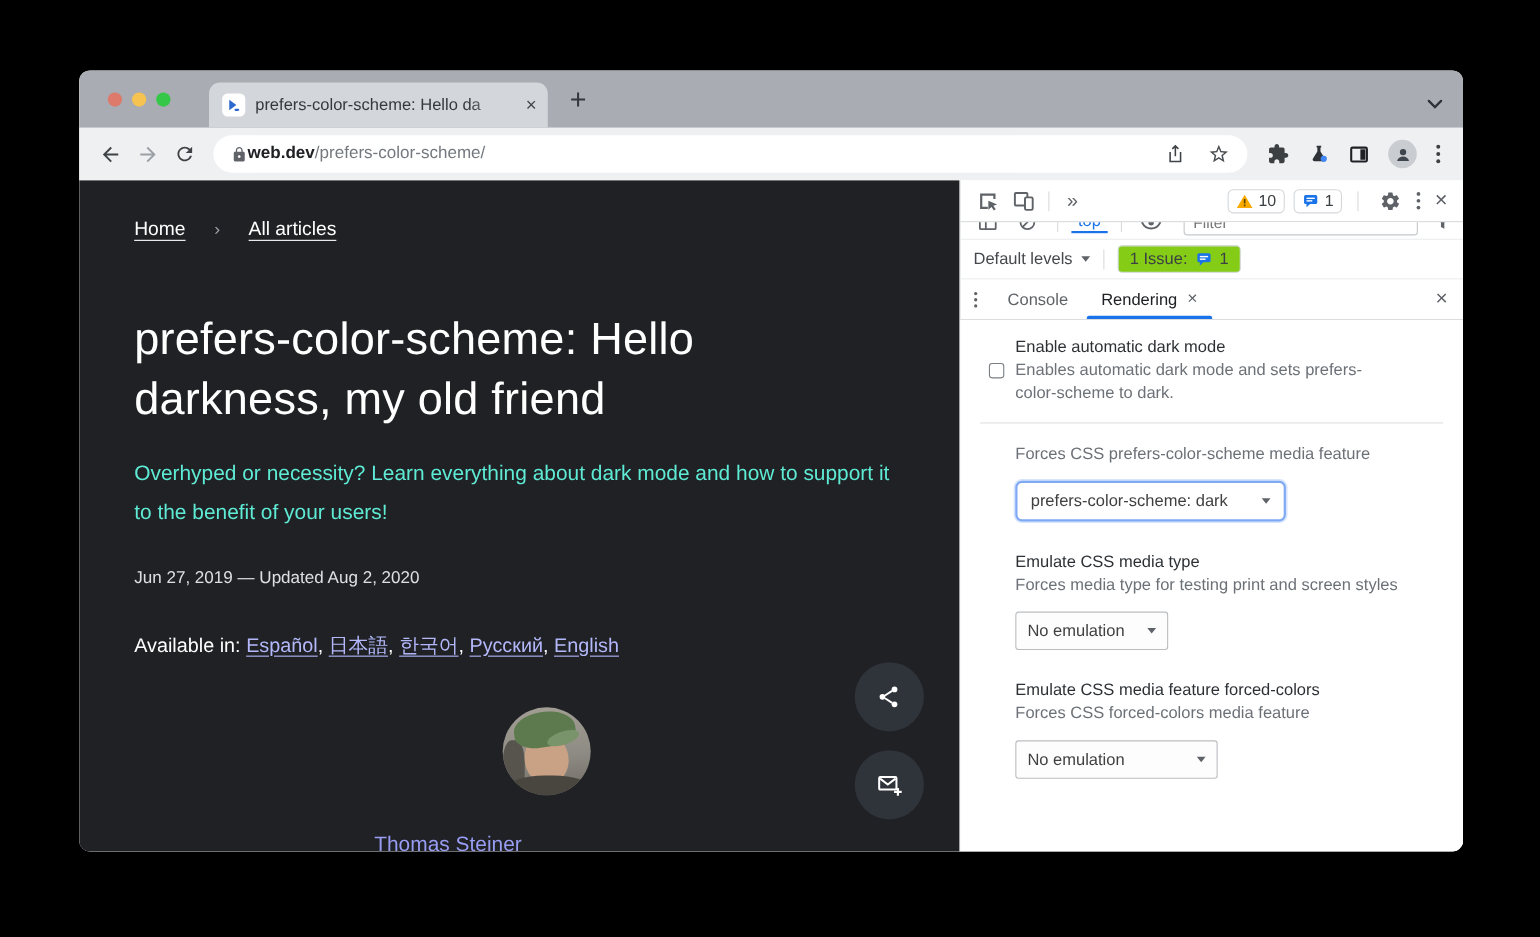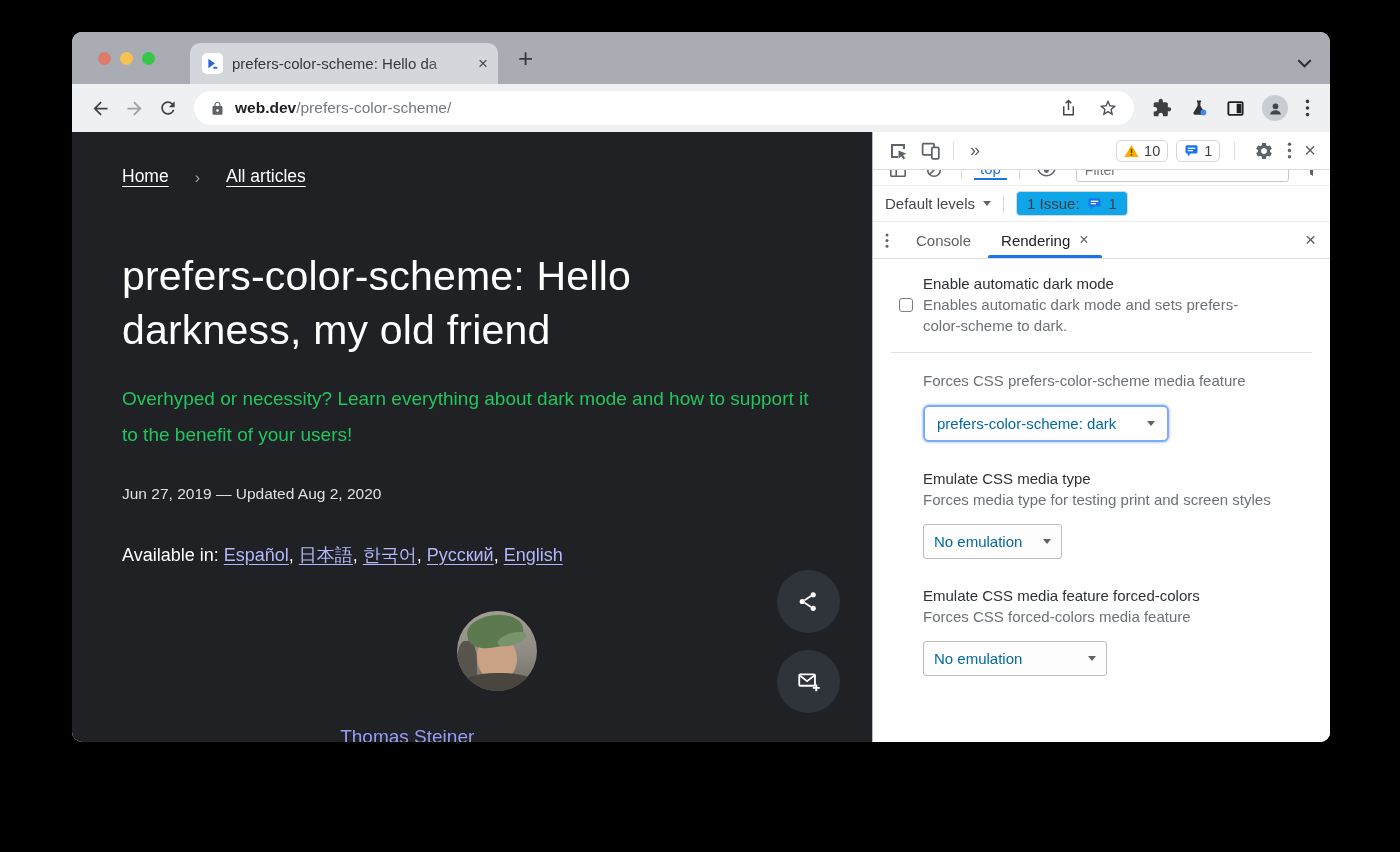--- a/index.html
+++ b/index.html
@@ -1,54 +1,54 @@
 <!DOCTYPE html>
 <html><head>
 <meta charset="utf-8">
 <style>
   * { margin:0; padding:0; box-sizing:border-box; }
   html,body { width:1400px; height:852px; background:#000; font-family:"Liberation Sans",sans-serif; overflow:hidden; }
 
-  .window { position:absolute; left:72px; top:32px; width:1258px; height:710px; border-radius:10px; overflow:hidden; background:#fff; box-shadow:0 10px 40px rgba(0,0,0,.6); }
+  .window { position:absolute; left:72px; top:64px; width:1258px; height:710px; border-radius:10px; overflow:hidden; background:#fff; box-shadow:0 10px 40px rgba(0,0,0,.6); }
 
   
   .tabstrip { height:52px; background:#a9acb2; position:relative; }
   .traffic { position:absolute; left:26px; top:20px; display:flex; gap:9px; }
   .light { width:13px; height:13px; border-radius:50%; }
   .light.red { background:#dd7a6c; } .light.yellow { background:#f6c350; } .light.green { background:#34c748; }
   .tab { position:absolute; left:118px; bottom:0; width:308px; height:41px; background:#d3d6da; border-radius:10px 10px 0 0; display:flex; align-items:center; padding:0 10px 0 12px; }
   .favicon { width:21px; height:21px; background:#fff; border-radius:5px; display:flex; align-items:center; justify-content:center; margin-right:9px; flex:none; }
   .tab-title { font-size:15px; color:#35383c; flex:1; overflow:hidden; white-space:nowrap;
     -webkit-mask-image:linear-gradient(90deg,#000 80%,transparent 98%); mask-image:linear-gradient(90deg,#000 80%,transparent 98%); }
   .tab-close { font-size:17px; color:#44484d; margin-left:4px; cursor:default; }
   .newtab { position:absolute; left:446px; top:11px; font-size:26px; font-weight:300; color:#35383c; }
   .strip-chevron { position:absolute; right:18px; top:23px; }
 
   
   .toolbar { height:48px; background:#eef0f2; display:flex; align-items:center; padding:0 12px; gap:2px; }
   .nav-btn { width:32px; height:34px; display:flex; align-items:center; justify-content:center; flex:none; }
-  .urlbar { flex:1; height:34px; background:#fff; border-radius:17px; display:flex; align-items:center; padding:0 16px; margin:0 8px; gap:10px; min-width:0; }
+  .urlbar { flex:1; height:34px; background:#fff; border-radius:17px; display:flex; align-items:center; padding:0 16px; margin:0 8px; gap:0; min-width:0; }
   .url-text { font-size:15.5px; white-space:nowrap; }
   .url-domain { color:#202124; font-weight:600; }
   .url-path { color:#74797f; }
   .urlbar-right { margin-left:auto; display:flex; gap:20px; align-items:center; }
   .tool-icons { display:flex; align-items:center; gap:17px; padding:0 8px; }
   .flask-wrap { position:relative; display:flex; }
   .avatar-btn { width:26px; height:26px; border-radius:50%; background:#c9ccd1; display:flex; align-items:center; justify-content:center; }
 
   
   .content { display:flex; height:610px; }
 
   
   .page { width:800px; background:#1f2124; position:relative; padding:34px 0 0 50px; color:#fff; overflow:hidden; flex:none; }
   .breadcrumb { display:flex; align-items:flex-end; gap:26px; font-size:17.5px; }
   .breadcrumb a { color:#fff; text-decoration:underline; text-underline-offset:4px; }
   .crumb-sep { color:#9aa0a6; font-size:16px; }
   .page h1 { margin-top:62px; font-size:41px; font-weight:400; line-height:1.32; width:590px; letter-spacing:.2px; color:#fff; }
-  .subtitle { margin-top:24px; font-size:19px; line-height:1.88; width:700px; color:#22c55e; font-weight:400; }
+  .subtitle { margin-top:24px; font-size:19px; line-height:1.88; width:700px; color:#5eead4; font-weight:400; }
   .date { margin-top:32px; font-size:15.5px; color:#dde0e3; }
   .langs { margin-top:40px; font-size:18px; color:#fff; }
   .langs a { color:#b4b8fb; text-decoration:underline; text-underline-offset:3px; }
   .lang-item:not(:last-child)::after { content:", "; color:#fff; text-decoration:none; }
   .author { margin-top:44px; display:flex; align-items:center; gap:35px;flex-direction:column; }
   .pfp { width:80px; height:80px; border-radius:50%; overflow:hidden; position:relative; background:linear-gradient(175deg,#a39f95 0%,#8e8b84 55%,#6e6a62 100%); flex:none; }
   .pfp .cap { position:absolute; left:10px; top:4px; width:56px; height:32px; background:#5d7a4e; border-radius:55% 60% 45% 45%; transform:rotate(-9deg); }
   .pfp .brim { position:absolute; left:40px; top:22px; width:30px; height:12px; background:#79936a; border-radius:50%; transform:rotate(-18deg); }
   .pfp .face { position:absolute; left:20px; top:24px; width:40px; height:46px; background:#c9a184; border-radius:46% 54% 48% 52%; }
   .pfp .shadow-side { position:absolute; left:0; top:30px; width:20px; height:50px; background:#57544d; border-radius:40%; }
@@ -71,38 +71,38 @@
   .x-btn { font-size:20px; color:#5f6368; padding:0 4px; }
 
   .clip-row { height:16px; overflow:hidden; position:relative; border-bottom:1px solid #ebedef; flex:none; }
   .clip-inner { position:absolute; top:-15px; left:0; right:0; height:30px; display:flex; align-items:center; padding:0 10px; gap:6px; }
   .ctx { color:#1a73e8; border-bottom:2px solid #1a73e8; padding:0 6px 1px; font-size:15px; }
   .filter-input { flex:1; height:23px; border:1px solid #c5c8cb; border-radius:3px; background:#fff; margin:0 8px; font-size:14px; color:#5f6368; padding:0 8px; outline:none; }
 
   .levels-row { height:36px; display:flex; align-items:center; padding:0 12px; border-bottom:1px solid #ebedef; flex:none; }
   .levels-label { display:flex; align-items:center; gap:8px; color:#45484c; }
   .caret-down { width:0; height:0; border-left:4.5px solid transparent; border-right:4.5px solid transparent; border-top:5.5px solid #5f6368; }
-  .issue-btn { display:flex; align-items:center; gap:7px; border:1px solid #d5d8db; border-radius:4px; padding:3px 10px; background:#0ea5e9; color:#3c4043; }
+  .issue-btn { display:flex; align-items:center; gap:7px; border:1px solid #d5d8db; border-radius:4px; padding:3px 10px; background:#84cc16; color:#3c4043; }
 
   .drawer-tabs { height:37px; display:flex; align-items:center; border-bottom:1px solid #dadce0; flex:none; }
   .kebab { padding:0 12px; display:flex; align-items:center; }
   .dtab { padding:0 15px; height:100%; display:flex; align-items:center; color:#5f6368; font-size:15px; }
   .dtab.active { color:#202124; position:relative; gap:9px; }
   .dtab.active::after { content:""; position:absolute; left:2px; right:2px; bottom:0; height:3px; background:#1a73e8; border-radius:2px 2px 0 0; }
   .dtab-x { color:#5f6368; font-size:16px; }
   .drawer-close { margin-left:auto; padding:0 14px; font-size:19px; color:#5f6368; }
 
   .panel { flex:1; overflow:hidden; background:#fff; }
   .section { position:relative; padding:14px 18px 10px 50px; line-height:21px; font-size:15px; }
   .sec-title { color:#2d3135; }
   .sec-desc { color:#6c7177; }
   .w352 { width:352px; } .w340 { width:340px; } .w356 { width:356px; } .w390 { width:390px; }
   .checkbox { position:absolute; left:26px; top:39px; width:14px; height:14px; border:1.5px solid #7a7f84; border-radius:3px; background:#fff; }
   .divider { height:1px; background:#e0e0e0; margin:6px 18px 0; }
-  .sel { display:flex; align-items:center; justify-content:space-between; margin-top:14px; background:#fff; color:#0369a1; font-size:15px; }
+  .sel { display:flex; align-items:center; justify-content:space-between; margin-top:14px; background:#fff; color:#404040; font-size:15px; }
   .sel-focus { border:2px solid #7fa9f2; border-radius:6px; padding:6px 12px; width:246px; box-shadow:0 0 0 1.5px rgba(138,180,248,.35); }
   .sel-plain { border:1px solid #babdc0; border-radius:3px; padding:6px 10px; background:#fdfdfd; }
   .sel-media { width:139px; } .sel-forced { width:184px; }
 </style>
 </head>
 <body>
 
 <div class="window">
 
   <div class="tabstrip">

